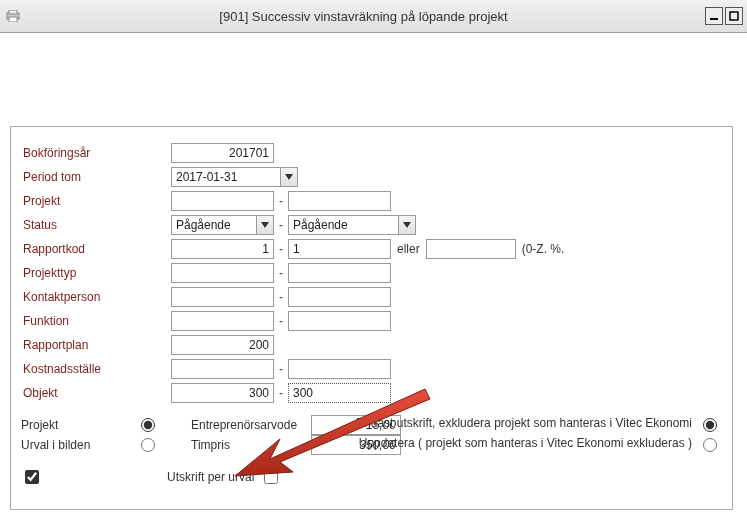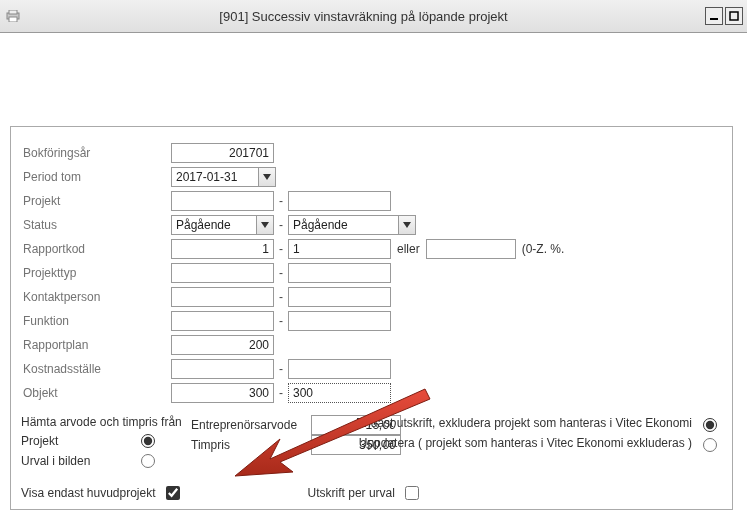--- a/index.html
+++ b/index.html
@@ -56,21 +56,21 @@
     background: #fff;
     padding: 14px 10px;
   }
   .row {
     display: flex;
     align-items: center;
     height: 24px;
   }
   .label {
     width: 150px;
-    color: #737373;
+    color: #7f1d1d;
     padding-left: 2px;
   }
   .sep {
     width: 14px;
     text-align: center;
     color: #444;
   }
   input[type="text"] {
     height: 20px;
     border: 1px solid #999;
@@ -196,21 +196,21 @@
 <div class="panel">
 
   <div class="row">
     <span class="label">Bokföringsår</span>
     <input type="text" class="tr" style="width: 103px;" value="201701">
   </div>
 
   <div class="row">
     <span class="label">Period tom</span>
     <span class="dd">
-      <input type="text" style="width: 87px;" value="2017-01-31">
+      <input type="text" style="width: 109px;" value="2017-01-31">
       <span class="arrow">
         <svg width="8" height="6">
             <path d="M0 0 L8 0 L4 6 Z" fill="#333"></path>
           </svg>
       </span>
     </span>
   </div>
 
   <div class="row">
     <span class="label">Projekt</span>
@@ -285,21 +285,20 @@
 
   <div class="row">
     <span class="label">Objekt</span>
     <input type="text" class="tr" style="width: 103px;" value="300">
     <span class="sep">-</span>
     <input type="text" style="width: 103px; border: 1px dotted rgb(85, 85, 85);" value="300">
   </div>
 
   <div class="subgroup" style="display:flex;align-items:flex-start;">
     <div class="radios" style="width:170px">
-      <div class="subgroup-head">Hämta arvode och timpris från</div>
       <div class="rrow">
         <span class="rlbl">Projekt</span>
         <input type="radio" name="hamta" checked="" style="">
       </div>
       <div class="rrow">
         <span class="rlbl">Urval i bilden</span>
         <input type="radio" name="hamta" style="">
       </div>
     </div>
     <div style="">
@@ -308,21 +307,20 @@
         <input type="text" class="tr mval" value="15,00" style="">
       </div>
       <div class="mid-row">
         <span class="mlabel">Timpris</span>
         <input type="text" class="tr mval" value="350,00" style="">
       </div>
     </div>
   </div>
 
   <div class="checkbox-row" style="display:flex;align-items:center;">
-    <span class="clbl">Visa endast huvudprojekt</span>
     <input type="checkbox" checked="" style="">
     <span style="width:125px"></span>
     <span class="clbl">Utskrift per urval</span>
     <input type="checkbox" style="">
   </div>
 
   <div class="rightcol">
     <div class="rrow">
       <span>Endast utskrift, exkludera projekt som hanteras i Vitec Ekonomi</span>
       <input type="radio" name="ropt" checked="" style="">

